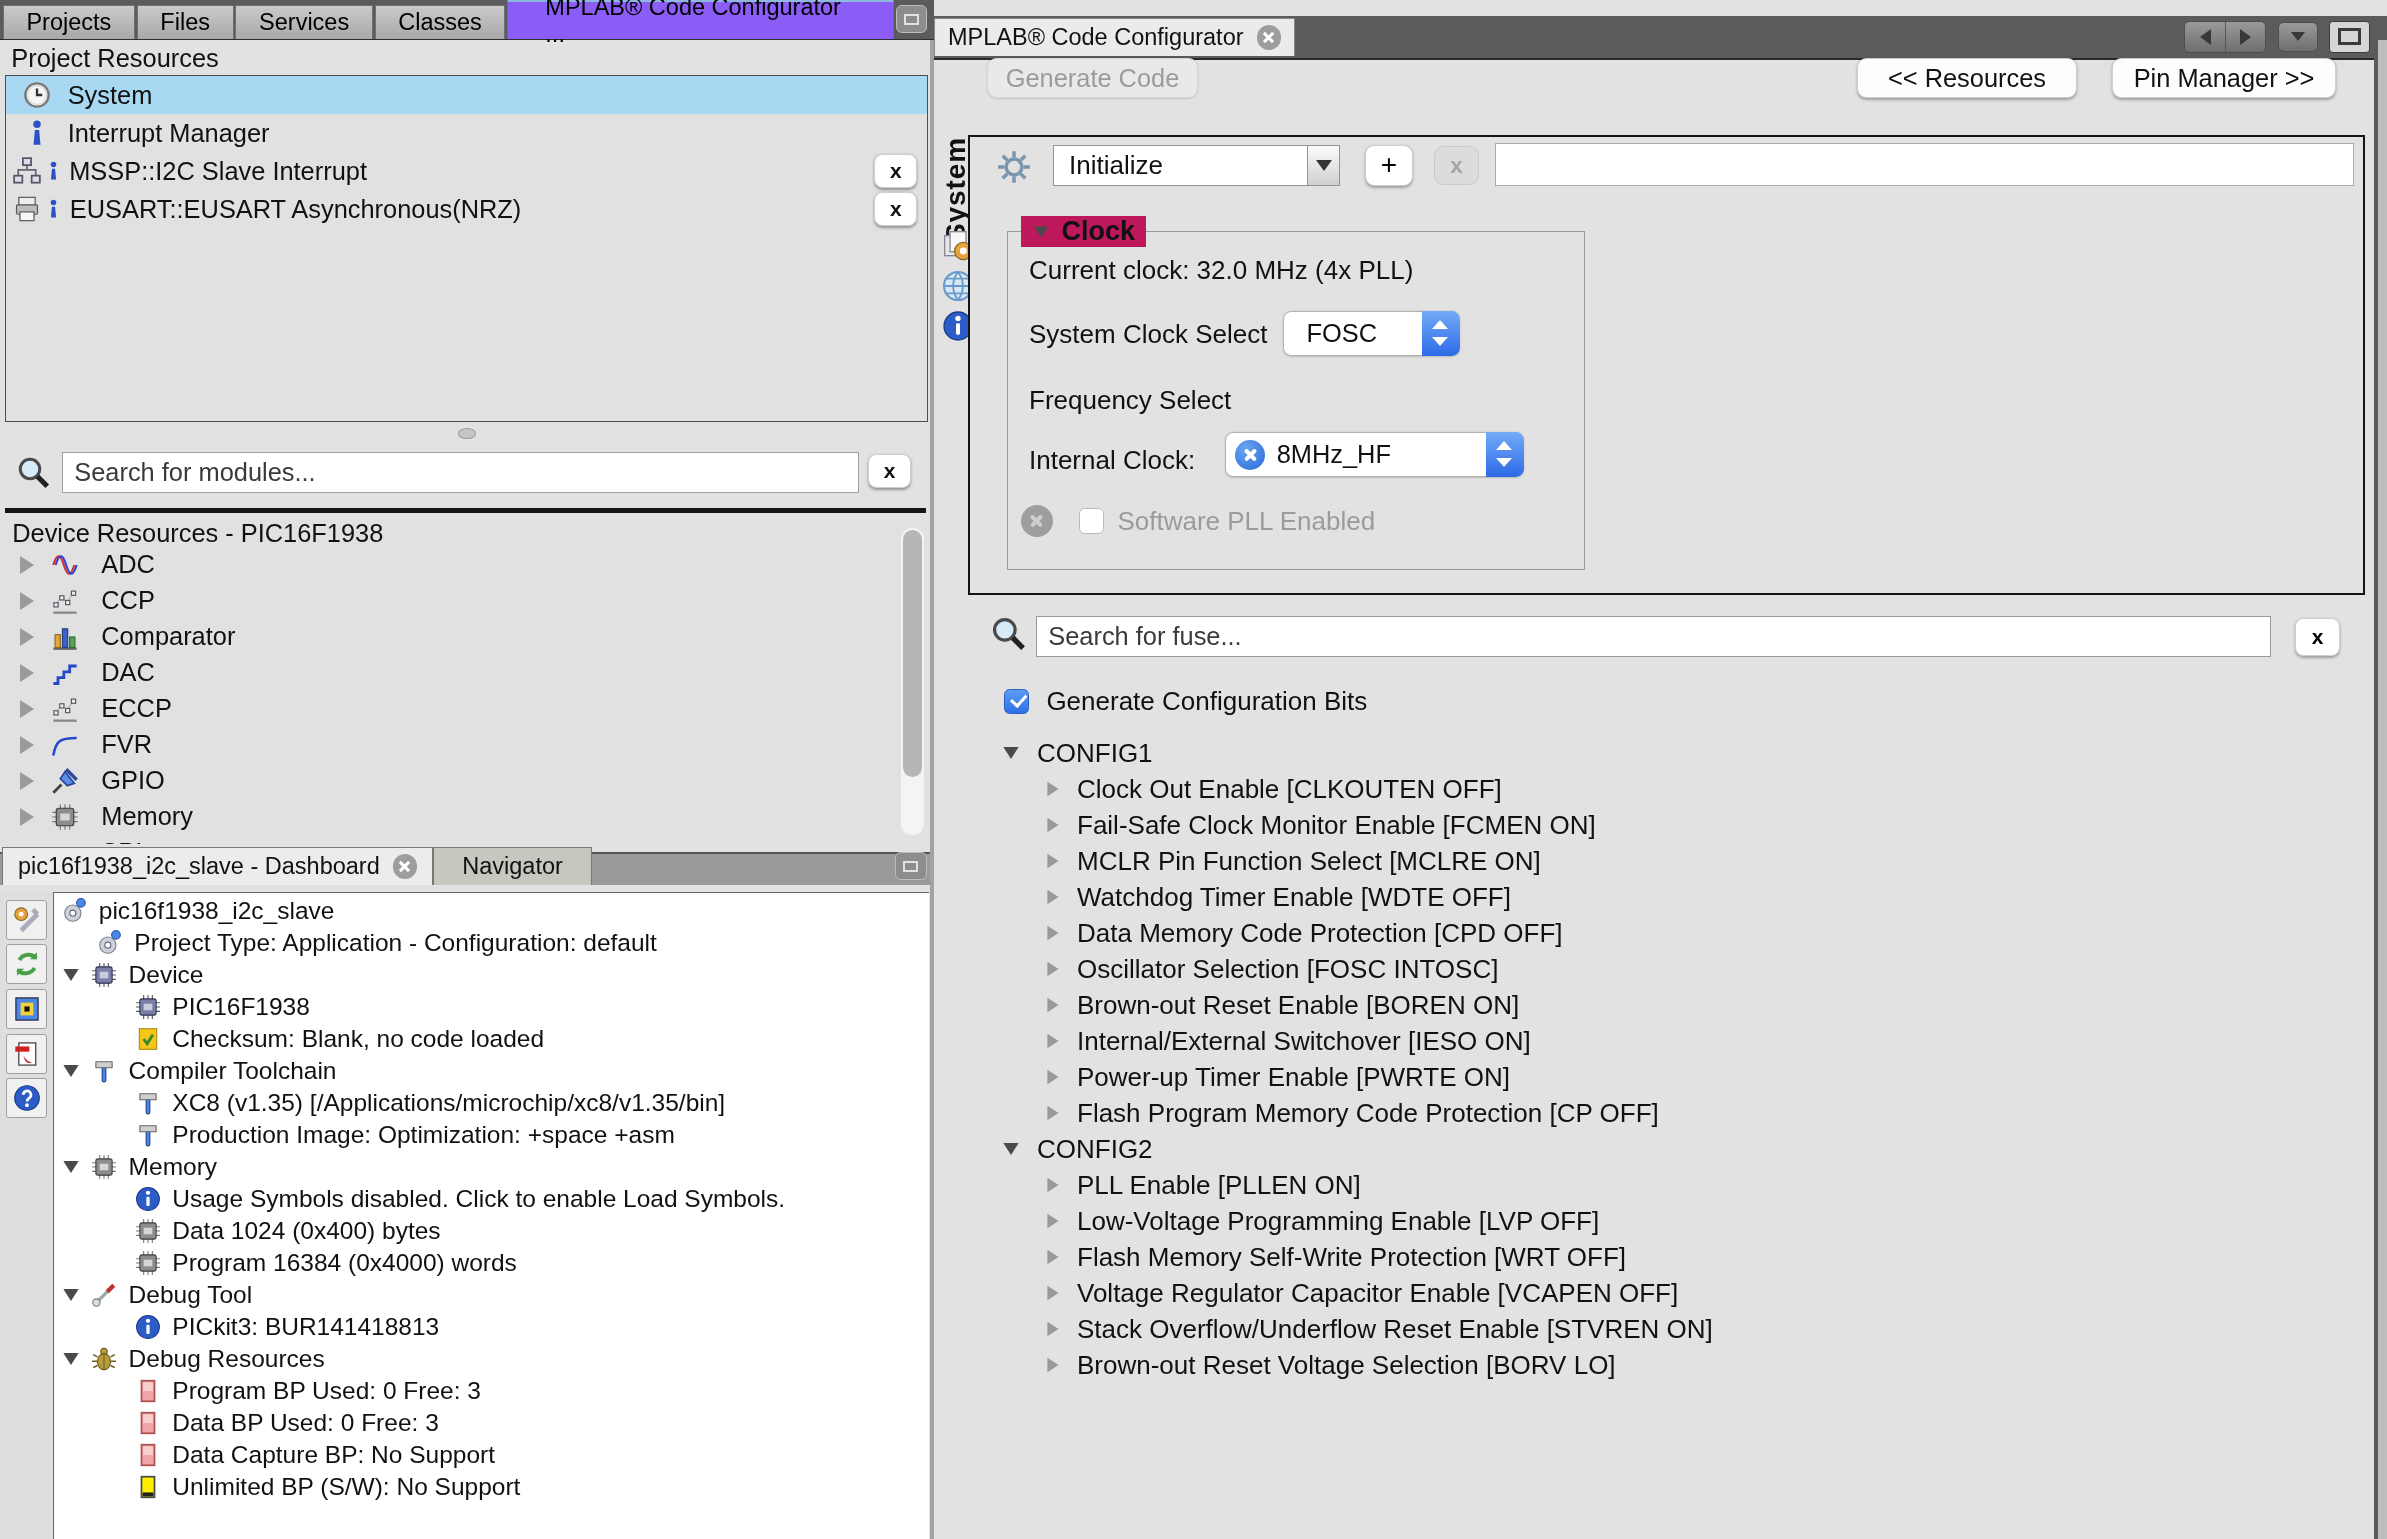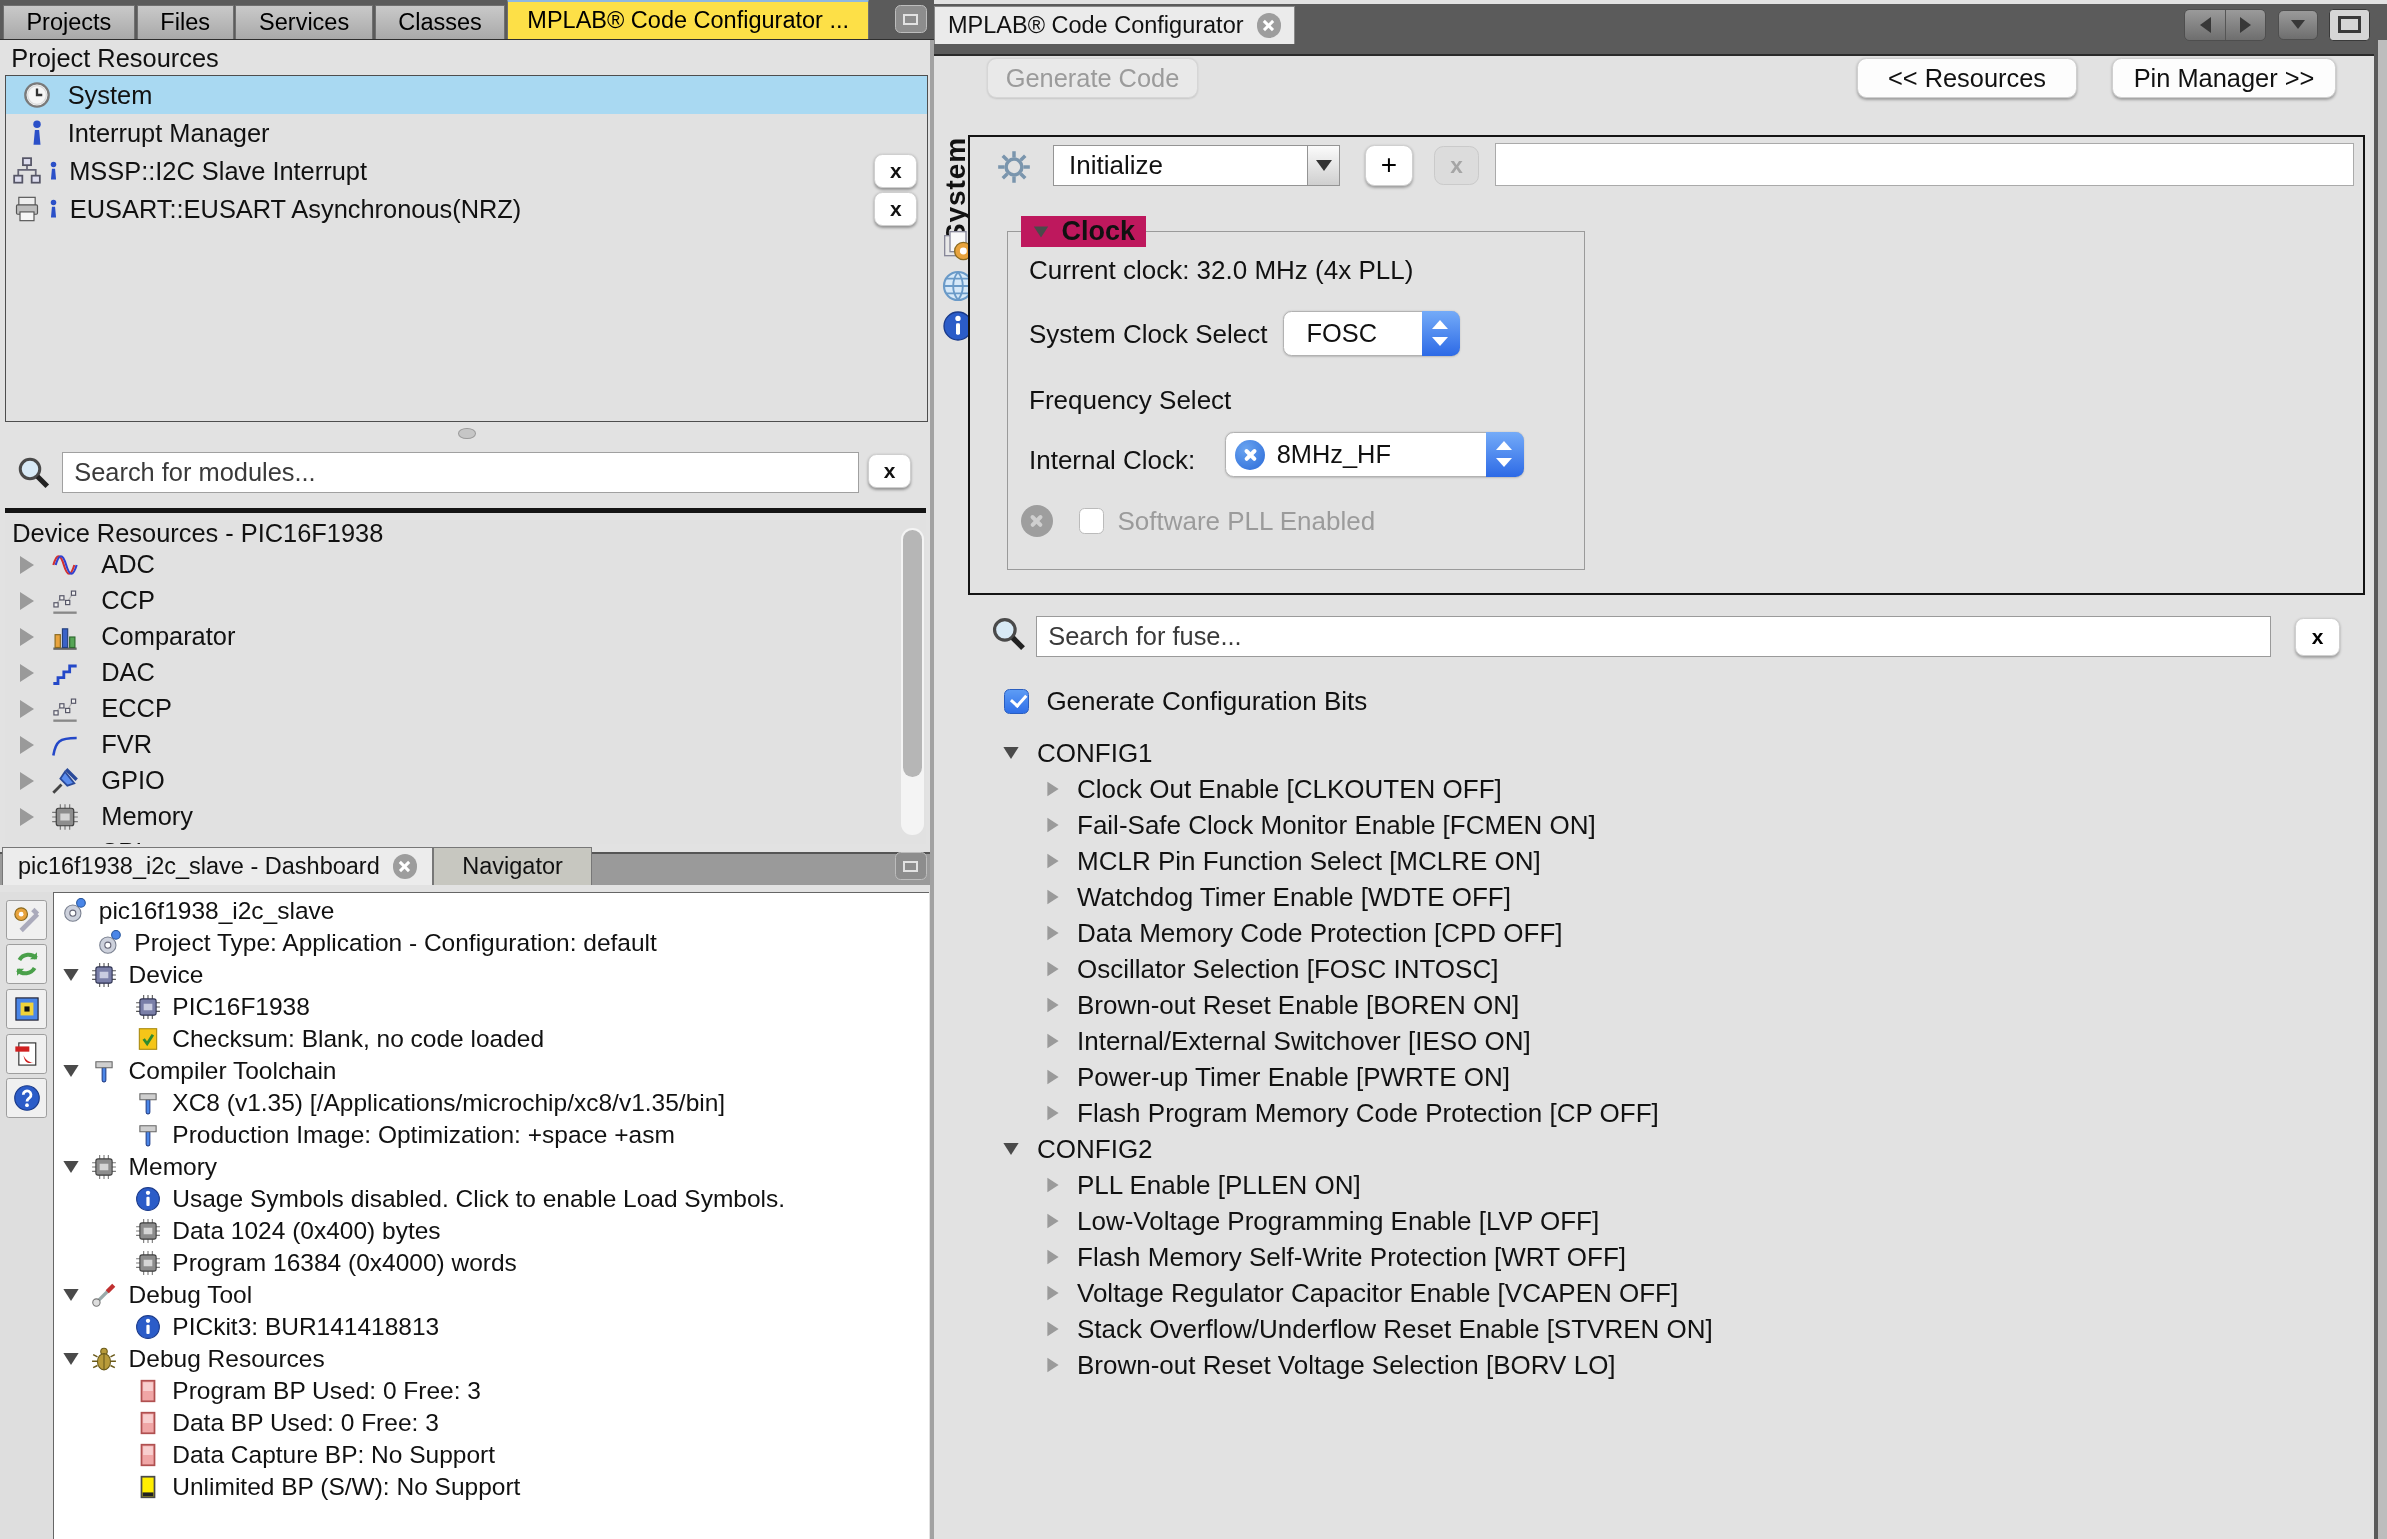--- a/index.html
+++ b/index.html
@@ -15,21 +15,21 @@
   
   .tri-r{width:0;height:0;border-left:14px solid #9a9a9a;border-top:9.4px solid transparent;border-bottom:9.4px solid transparent}
   .tri-dn{width:0;height:0;border-top:14px solid #4a4a4a;border-left:9.4px solid transparent;border-right:9.4px solid transparent}
 
   
   .lp{position:absolute;left:0;top:0;width:934px;height:1540px}
   .lp-tabbar{position:absolute;left:0;top:0;width:934px;height:40px;background:#5b5b5b;
              border-bottom:1.9px solid #2e2e2e;display:flex;align-items:flex-end;padding-left:2.8px}
   .ltab{height:34px;background:linear-gradient(#c9c9c9,#a9a9a9);border:0.9px solid #6f6f6f;border-bottom:none;
         padding:0 22.6px;font-size:23.5px;display:flex;align-items:center;margin-right:1.9px;color:#000}
-  .ltab.active{height:40px;background:#fde047;border-top:3.8px solid #8fb8e0;padding:0 19px}
+  .ltab.active{height:40px;background:#8b5cf6;border-top:3.8px solid #8fb8e0;padding:0 37px}
   .win-btn{margin-left:auto;margin-right:7.5px;margin-bottom:5.6px;width:32px;height:28px;border-radius:5.6px;
            background:#8d8d8d;border:0.9px solid #bdbdbd;display:flex;align-items:center;justify-content:center}
   .win-inner{width:15px;height:11.3px;border:2.8px solid #e2e2e2}
   .pr-title{position:absolute;left:11.3px;top:44px;font-size:25.4px}
   .pr-box{position:absolute;left:4.7px;top:75px;width:923px;height:347px;background:#e1e1e1;border:1.9px solid #4e4e4e}
   .pr-row{display:flex;align-items:center;height:38px;padding:0 9.4px 0 17px;font-size:25.4px}
   .pr-row.sel{background:#a9d9f2}
   .pr-row .lbl{margin-left:17px}
   .pr-row .ic2{margin-left:1.9px}
   .xb{margin-left:auto;width:43px;height:34px;background:#fff;border:0.9px solid #cfcfcf;border-radius:8.5px;
@@ -68,21 +68,21 @@
   .t-row{display:flex;align-items:center;height:32px;font-size:24.5px;white-space:nowrap}
   .t-row .ic28{margin-right:11.3px}
   .t-row .tri-dn{margin-right:11.3px;transform:scale(.85)}
   .t0{padding-left:7.5px}
   .t1{padding-left:8px}
   .t1n{padding-left:43px}
   .t2{padding-left:81px}
 
   
   .rp{position:absolute;left:934px;top:0;width:1453px;height:1540px;background:#e2e2e2}
-  .rp-bar{position:absolute;left:0;top:4px;width:1453px;height:52px;background:#5b5b5b;border-bottom:2.8px solid #2a2a2a}
+  .rp-bar{position:absolute;left:0;top:16px;width:1453px;height:44px;background:#5b5b5b;border-bottom:2.8px solid #2a2a2a}
   .rtab{position:absolute;left:0;top:1.9px;height:38px;background:#ebebeb;border:0.9px solid #888;border-bottom:none;
         display:flex;align-items:center;font-size:23.5px;padding:0 13px}
   .navs{position:absolute;right:17px;top:4.7px;display:flex;gap:11.3px;align-items:center}
   .nav-pair{display:flex;border:0.9px solid #4e4e4e;border-radius:5.6px;overflow:hidden}
   .nav-b{width:40px;height:30px;background:linear-gradient(#9a9a9a,#6e6e6e);display:flex;align-items:center;justify-content:center}
   .nav-pair .nav-b + .nav-b{border-left:0.9px solid #555}
   .nav-b.single{border:0.9px solid #4e4e4e;border-radius:5.6px}
   .arr-l{width:0;height:0;border-top:8.5px solid transparent;border-bottom:8.5px solid transparent;border-right:11.3px solid #383838}
   .arr-r{width:0;height:0;border-top:8.5px solid transparent;border-bottom:8.5px solid transparent;border-left:11.3px solid #383838}
   .arr-d{width:0;height:0;border-left:7.5px solid transparent;border-right:7.5px solid transparent;border-top:9.4px solid #383838}

